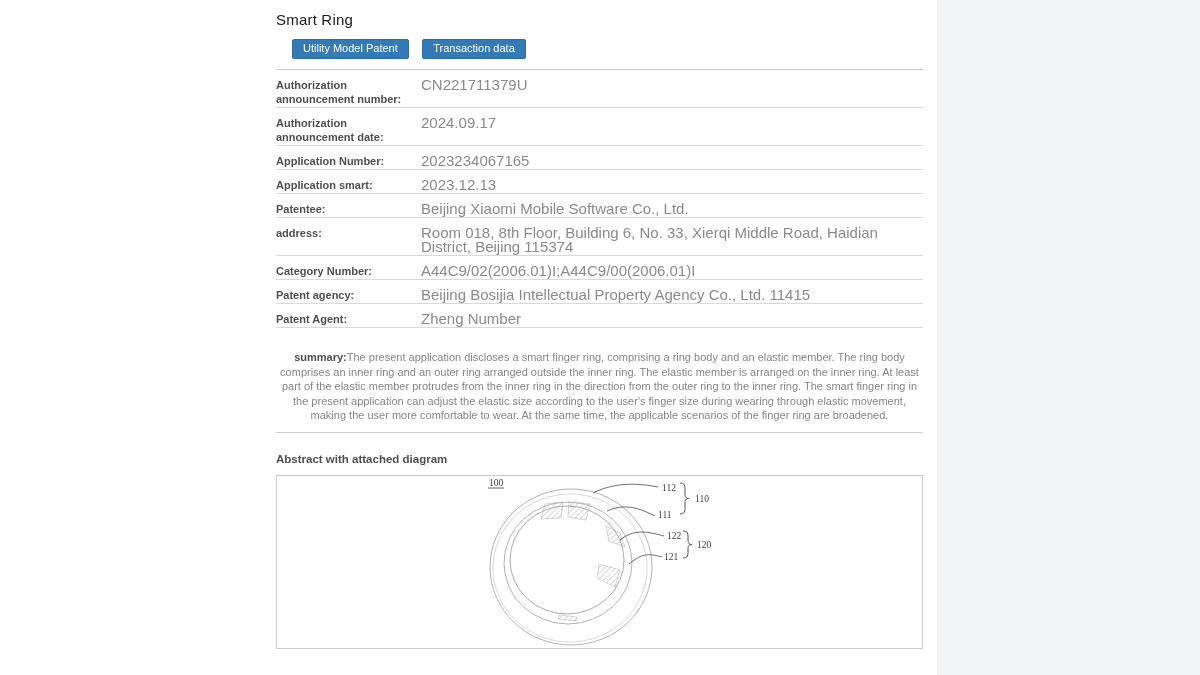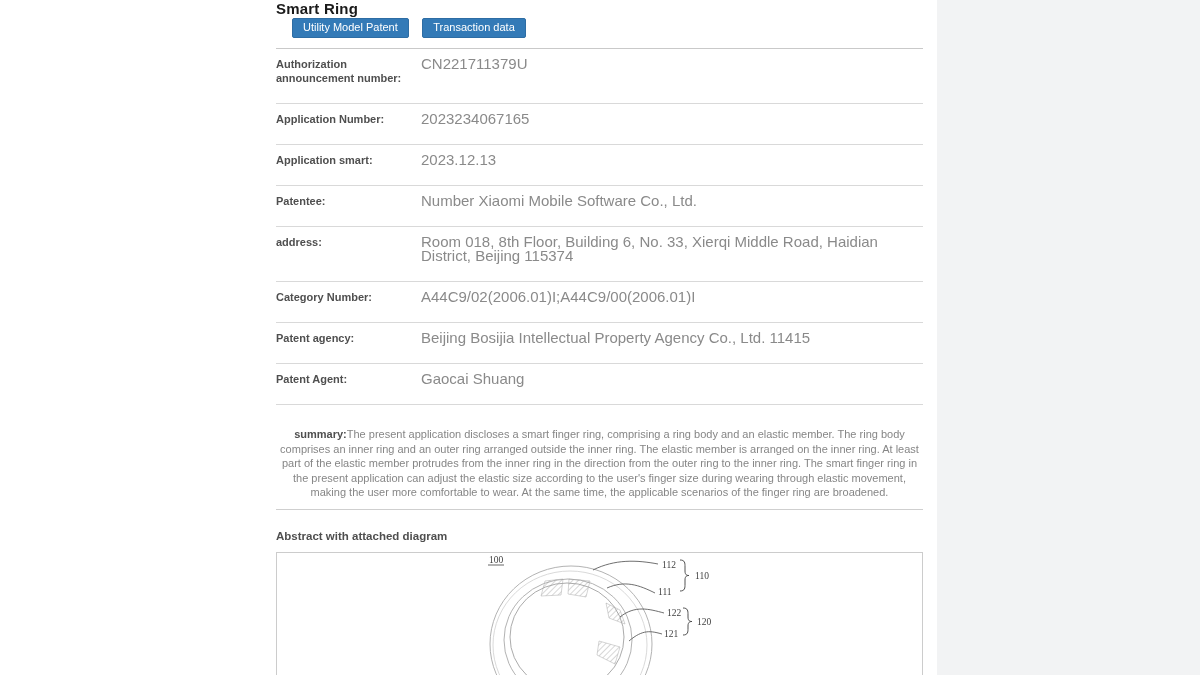--- a/index.html
+++ b/index.html
@@ -2,29 +2,29 @@
 <html><head>
 <meta charset="utf-8">
 <style>
   * { margin:0; padding:0; box-sizing:border-box; }
   html,body { width:1200px; height:675px; background:#ffffff;
     font-family:"Liberation Sans", sans-serif; overflow:hidden; }
   .page { position:relative; width:1200px; height:675px; background:#fff; }
   .right-strip { position:absolute; left:937px; top:0; width:263px; height:675px;
     background:#f2f3f4; }
   .content { position:absolute; left:276px; top:0; width:647px; }
-  .page-title { font-size:15px; font-weight:bold; color:#1a1a1a; 
+  .page-title { font-size:15px; font-weight:normal; color:#1a1a1a; margin-top:11px;
     letter-spacing:0.2px; }
-  .badges { height:19px;padding-left:16px; }
+  .badges { margin-top:10px; height:19px;padding-left:16px; }
   .badge { display:inline-block; background:#337ab7; border:1px solid #2e6da4;
     color:#ffffff; font-size:11px; line-height:13px; padding:2px 10px 3px;
     border-radius:2px; margin-right:9px; cursor:pointer; }
   .rows { margin-top:12px; border-top:1px solid #c9c9c9; }
   .row { display:flex; align-items:flex-start; border-bottom:1px solid #d9d9d9;
-    padding:8px 0 18px; }
+    padding:8px 0 1px; }
   .row .flabel { width:145px; flex:none; font-size:11px; font-weight:bold;
     color:#4f4f4f; line-height:14px; padding-right:8px; }
   .row .fvalue { flex:1; font-size:15px; color:#8a8a8a; line-height:14px; }
   .summary { margin-top:22px; font-size:11px; line-height:14.6px; color:#868686;
     text-align:center; }
   .summary .slabel { font-weight:bold; color:#4f4f4f; }
   .abstract-heading { margin-top:9px; border-top:1px solid #cfcfcf; padding-top:20px;
     font-size:11.5px; font-weight:bold; color:#4f4f4f; }
   .figure-box { margin-top:10px; width:647px; height:174px; border:1px solid #cccccc;
     background:#fff; }
@@ -44,46 +44,50 @@
       <span class="badge">Utility Model Patent</span>
       <span class="badge">Transaction data</span>
     </div>
 
     <div class="rows">
       <div class="row">
         <span class="flabel">Authorization announcement number:</span>
         <span class="fvalue">CN221711379U</span>
       </div>
       <div class="row">
+        <span class="flabel">Authorization announcement date:</span>
+        <span class="fvalue">2024.09.17</span>
+      </div>
+      <div class="row">
         <span class="flabel">Application Number:</span>
         <span class="fvalue">2023234067165</span>
       </div>
       <div class="row">
         <span class="flabel">Application smart:</span>
         <span class="fvalue">2023.12.13</span>
       </div>
       <div class="row">
         <span class="flabel">Patentee:</span>
-        <span class="fvalue">Number Xiaomi Mobile Software Co., Ltd.</span>
+        <span class="fvalue">Beijing Xiaomi Mobile Software Co., Ltd.</span>
       </div>
       <div class="row">
         <span class="flabel">address:</span>
         <span class="fvalue">Room 018, 8th Floor, Building 6, No. 33, Xierqi Middle Road, Haidian District, Beijing 115374</span>
       </div>
       <div class="row">
         <span class="flabel">Category Number:</span>
         <span class="fvalue">A44C9/02(2006.01)I;A44C9/00(2006.01)I</span>
       </div>
       <div class="row">
         <span class="flabel">Patent agency:</span>
         <span class="fvalue">Beijing Bosijia Intellectual Property Agency Co., Ltd. 11415</span>
       </div>
       <div class="row">
         <span class="flabel">Patent Agent:</span>
-        <span class="fvalue">Gaocai Shuang</span>
+        <span class="fvalue">Zheng Number</span>
       </div>
     </div>
 
     <div class="summary"><span class="slabel">summary:</span><span>The present application discloses a smart finger ring, comprising a ring body and an elastic member. The ring body comprises an inner ring and an outer ring arranged outside the inner ring. The elastic member is arranged on the inner ring. At least part of the elastic member protrudes from the inner ring in the direction from the outer ring to the inner ring. The smart finger ring in the present application can adjust the elastic size according to the user's finger size during wearing through elastic movement, making the user more comfortable to wear. At the same time, the applicable scenarios of the finger ring are broadened.</span></div>
 
     <div class="abstract-heading">Abstract with attached diagram</div>
 
     <div class="figure-box">
       <svg width="645" height="172" viewBox="0 0 645 172">
         <defs>

